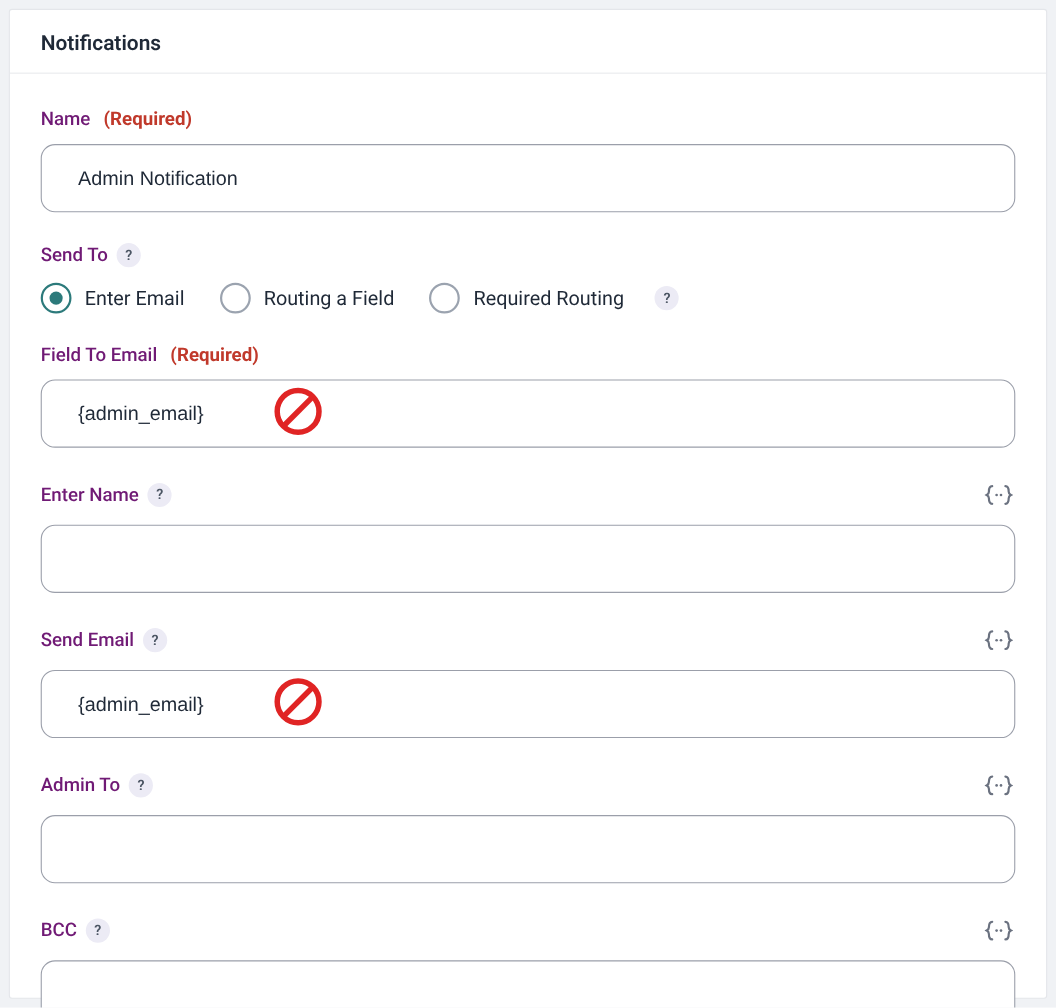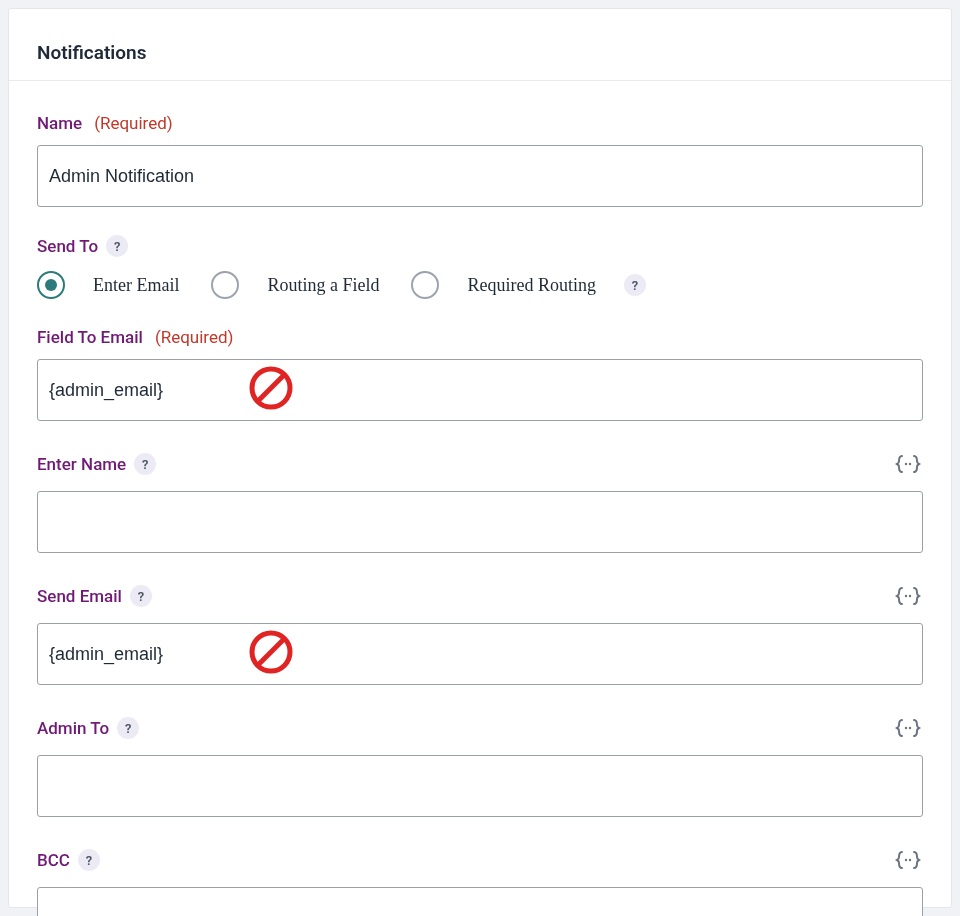--- a/index.html
+++ b/index.html
@@ -11,21 +11,21 @@
       height: 916px;
       overflow: hidden;
     }
     .panel {
       background: #fff;
       border: 1px solid #e4e6ea;
       border-radius: 3px;
       height: 900px;
     }
     .panel-header {
-      padding: 32px 28px 16px 28px;
+      padding: 18px 28px 16px 28px;
       border-bottom: 1px solid #e8eaed;
       font-size: 19px;
       font-weight: 600;
       color: #1f2937;
     }
     .panel-body {
       padding: 32px 28px 0 28px;
     }
     .field-group { margin-bottom: 28px; }
     .label-row {
@@ -40,21 +40,21 @@
       gap: 8px;
     }
     .field-label {
       font-size: 17px;
       font-weight: 500;
       color: #701a75;
     }
     .required {
       color: #c0392b;
       font-size: 17px;
-      font-weight: 400;
+      font-weight: 700;
       margin-left: 4px;
     }
     .help-badge {
       display: inline-flex;
       align-items: center;
       justify-content: center;
       width: 22px;
       height: 22px;
       border-radius: 50%;
       background: #ecebf5;
@@ -69,25 +69,25 @@
       display: inline-flex;
       align-items: center;
       justify-content: center;
       cursor: pointer;
       color: #6b7280;
     }
     .merge-tag-btn svg { width: 26px; height: 20px; }
     .text-input {
       width: 100%;
       height: 62px;
-      padding: 0 11px;
+      padding: 0 33px;
       font-size: 18px;
       color: #1f2937;
       border: 1px solid #9b9faa;
-      border-radius: 3px;
+      border-radius: 13px;
       outline: none;
       background: #fff;
     }
     .input-wrap { position: relative; }
     .prohibit-overlay {
       position: absolute;
       left: 210px;
       top: 50%;
       transform: translateY(-50%);
       pointer-events: none;
@@ -95,23 +95,22 @@
     .prohibit-overlay svg { width: 48px; height: 48px; }
     .radio-row {
       display: flex;
       align-items: center;
       gap: 32px;
       margin-top: 14px;
     }
     .radio-option {
       display: inline-flex;
       align-items: center;
-      gap: 28px;
+      gap: 12px;
       cursor: pointer;
-      font-family: Liberation Serif, serif;
     }
     .radio-circle {
       width: 28px;
       height: 28px;
       border: 2px solid #9ba3af;
       border-radius: 50%;
       display: inline-flex;
       align-items: center;
       justify-content: center;
       background: #fff;

